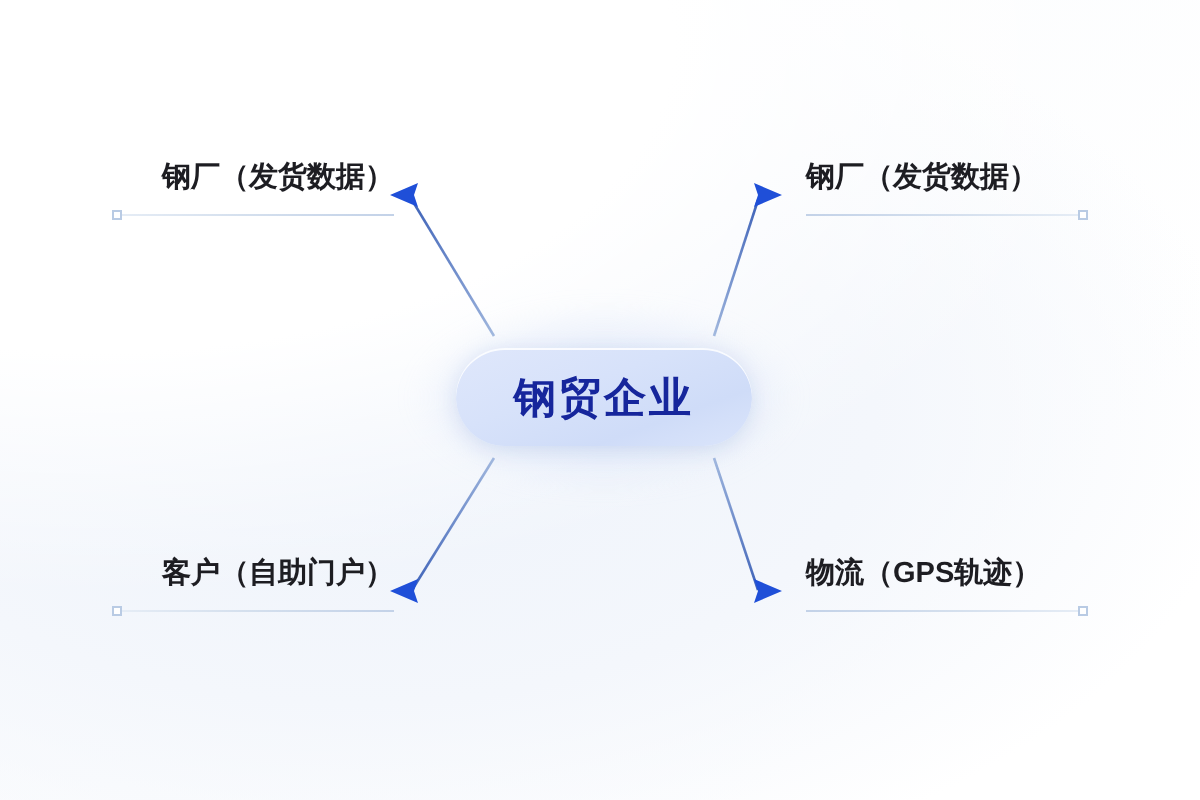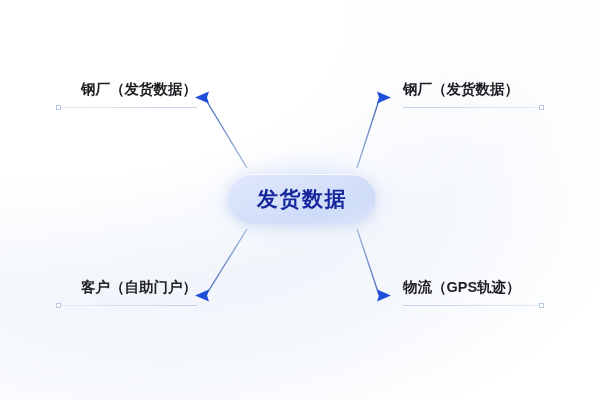--- a/index.html
+++ b/index.html
@@ -154,21 +154,21 @@
     </g>
 
     <g>
       <line x1="357" y1="229" x2="379" y2="295" stroke="url(#wireBR)" stroke-width="1.3"></line>
       <path d="M391 295.5 L377 289.5 L379 295.5 L377 301.5 Z" fill="#1f4fd8"></path>
     </g>
   </svg>
 
   <div class="hub-glow"></div>
   <div class="hub">
-    <span class="hub-label">发货数据</span>
+    <span class="hub-label">钢贸企业</span>
   </div>
 
   <div class="node left" id="n-tl">
     <div class="node-text">钢厂（发货数据）</div>
     <div class="node-rule"></div>
   </div>
 
   <div class="node right" id="n-tr">
     <div class="node-text">钢厂（发货数据）</div>
     <div class="node-rule"></div>

